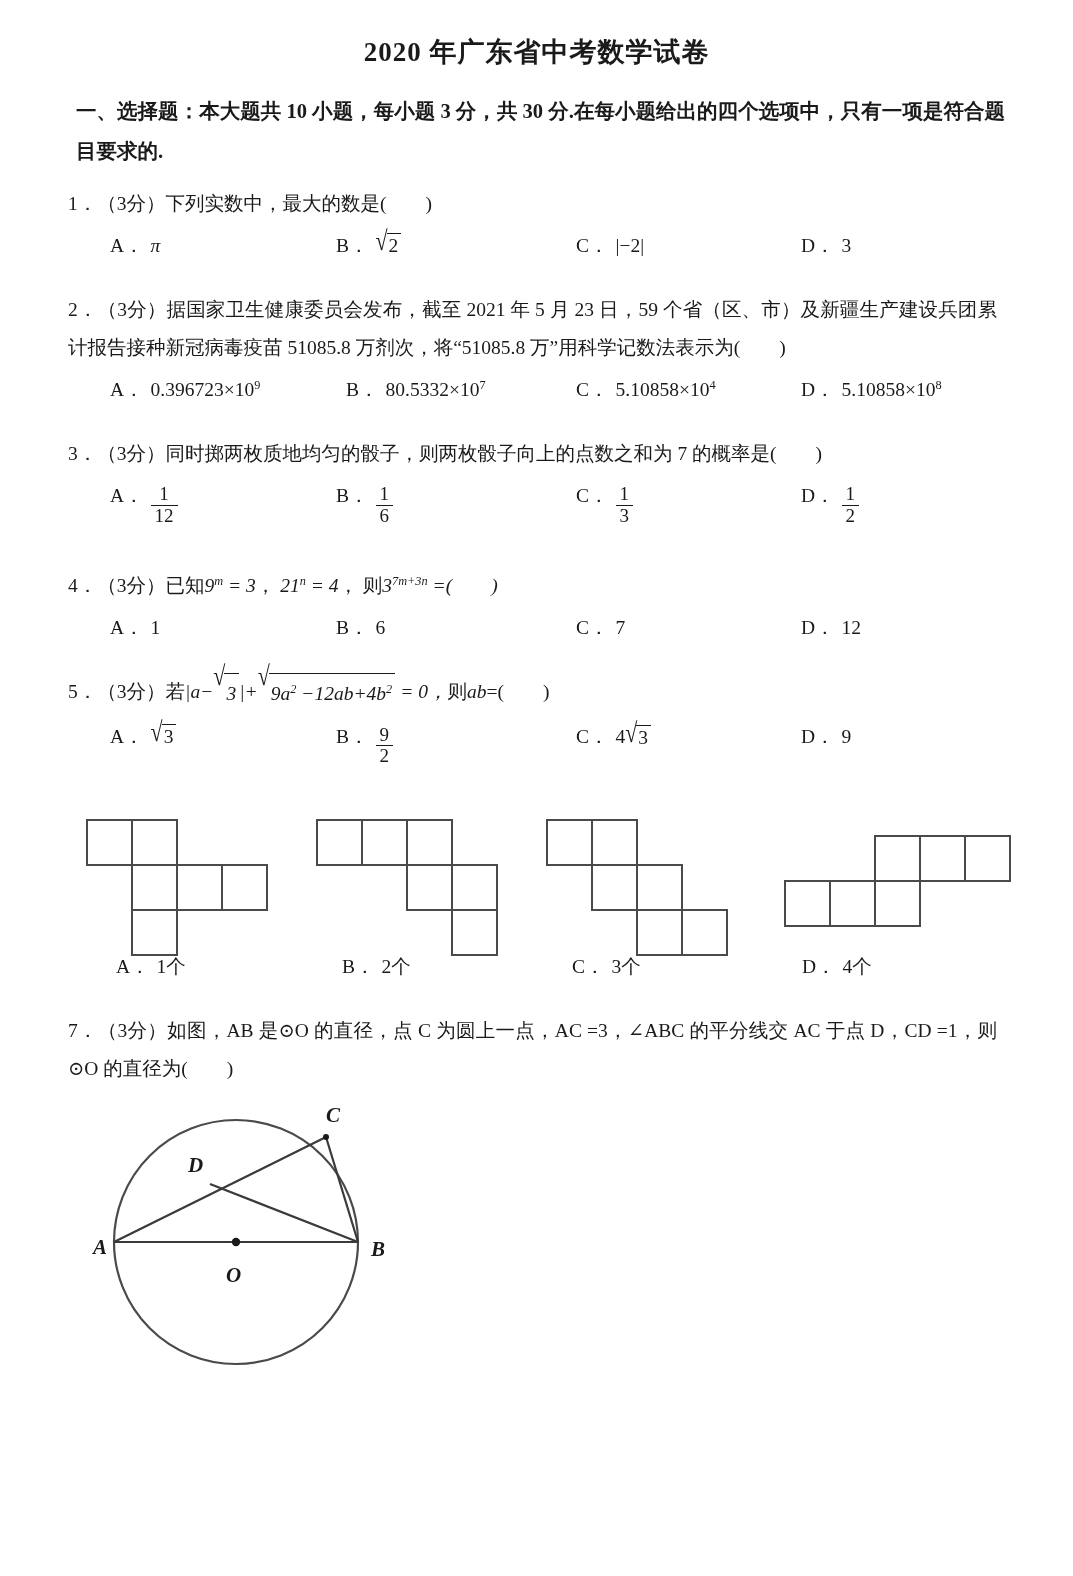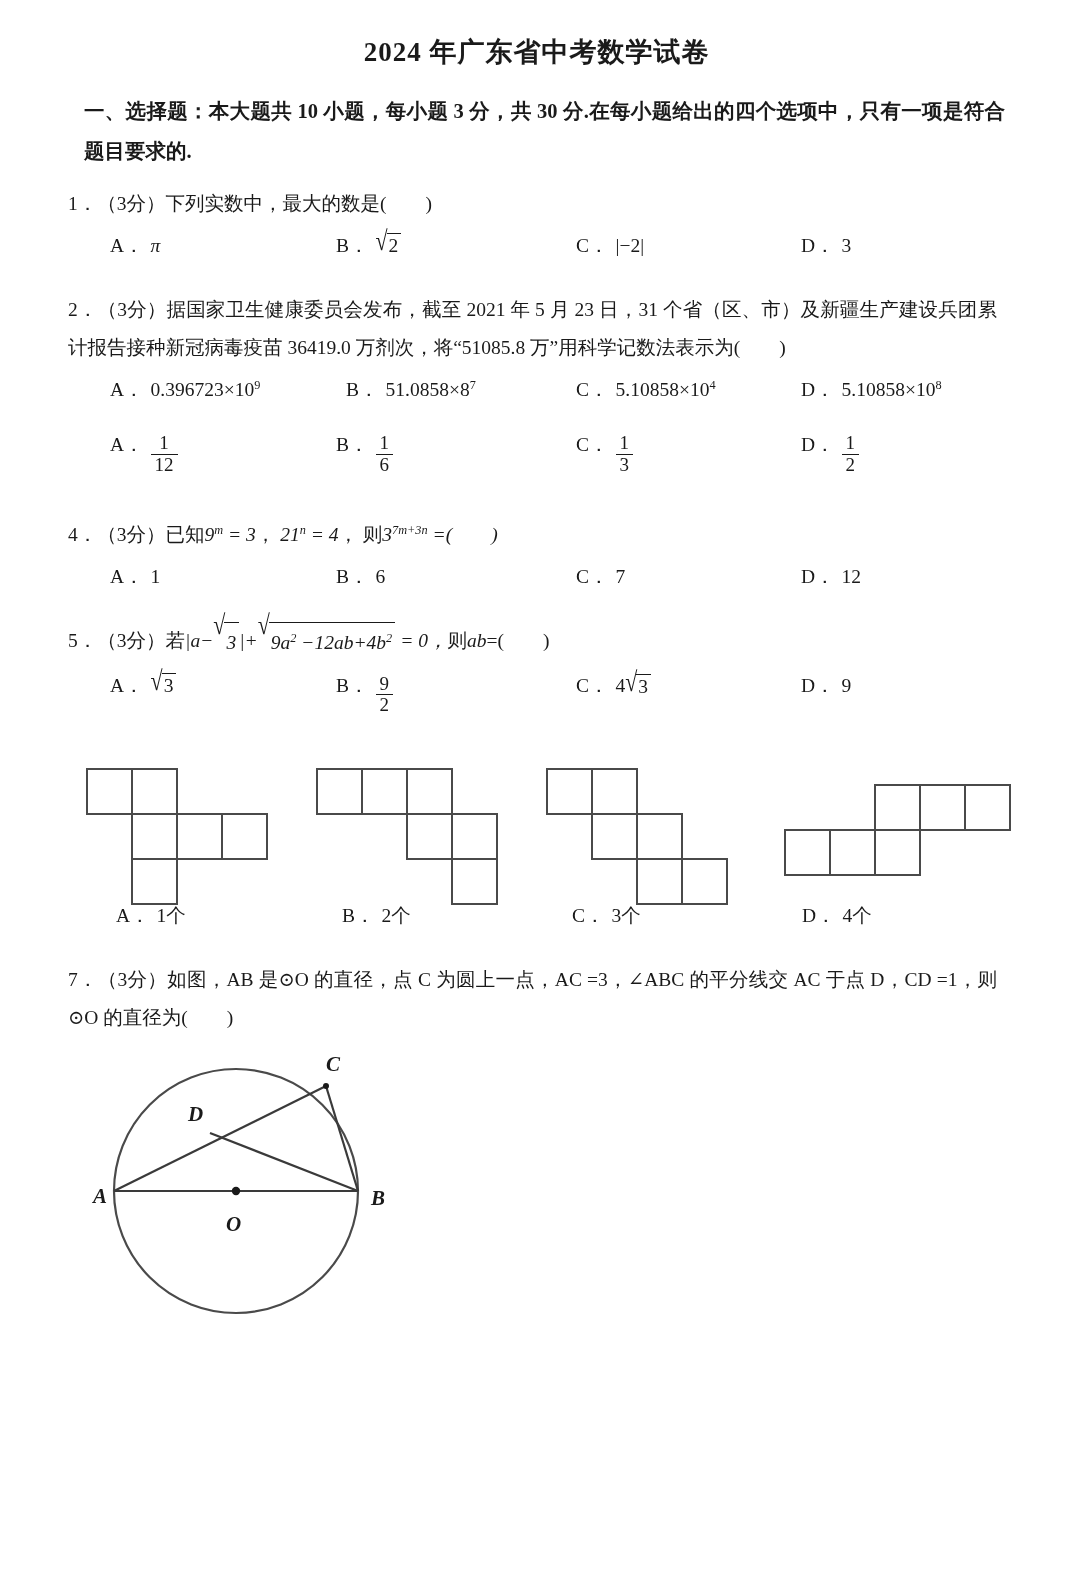--- a/index.html
+++ b/index.html
@@ -27,21 +27,21 @@
     font-size: 27px;
     font-weight: bold;
     letter-spacing: 1px;
     margin: 34px 0 0 0;
     font-family: "Liberation Serif", "DejaVu Serif", serif;
   }
   .section-head {
     font-size: 20.5px;
     font-weight: bold;
     line-height: 1.95;
-    margin: 22px 0 0 16px;
+    margin: 22px 0 0 8px;
     padding: 0 68px 0 68px;
     text-align: justify;
   }
   .qblock {
     padding: 0 68px 0 68px;
   }
   .qstem {
     font-size: 19.5px;
     line-height: 1.95;
     text-align: justify;
@@ -118,21 +118,21 @@
   .figure-wrap {
     margin-top: 6px;
     padding-left: 20px;
   }
 </style>
 </head>
 <body>
 
 <div class="page">
 
-  <div class="doc-title">2024 年广东省中考数学试卷</div>
+  <div class="doc-title">2020 年广东省中考数学试卷</div>
 
   <div class="section-head">一、选择题：本大题共 10 小题，每小题 3 分，共 30 分.在每小题给出的四个选项中，只有一项是符合题目要求的.</div>
 
   <div class="qblock">
     <div class="qstem">
       <span>1</span>．<span>（3分）</span><span>下列实数中，最大的数是(　　)</span>
     </div>
     <div class="opts">
       <div class="opt opt-a">
         <span class="lbl">A．</span>
@@ -151,43 +151,46 @@
       </div>
       <div class="opt opt-d">
         <span class="lbl">D．</span>
         <span>3</span>
       </div>
     </div>
   </div>
 
   <div class="qblock">
     <div class="qstem">
-      <span>2</span>．<span>（3分）</span><span>据国家卫生健康委员会发布，截至 2021 年 5 月 23 日，31 个省（区、市）及新疆生产建设兵团累计报告接种新冠病毒疫苗 36419.0 万剂次，将“51085.8 万”用科学记数法表示为(　　)</span>
+      <span>2</span>．<span>（3分）</span><span>据国家卫生健康委员会发布，截至 2021 年 5 月 23 日，59 个省（区、市）及新疆生产建设兵团累计报告接种新冠病毒疫苗 51085.8 万剂次，将“51085.8 万”用科学记数法表示为(　　)</span>
     </div>
     <div class="opts">
       <div class="opt" style="left:42px">
         <span class="lbl">A．</span>
         <span><span>0.396723×10</span><sup>9</sup></span>
       </div>
       <div class="opt" style="left:278px">
         <span class="lbl">B．</span>
-        <span><span>51.0858×8</span><sup>7</sup></span>
+        <span><span>80.5332×10</span><sup>7</sup></span>
       </div>
       <div class="opt" style="left:508px">
         <span class="lbl">C．</span>
         <span><span>5.10858×10</span><sup>4</sup></span>
       </div>
       <div class="opt" style="left:733px">
         <span class="lbl">D．</span>
         <span><span>5.10858×10</span><sup>8</sup></span>
       </div>
     </div>
   </div>
 
   <div class="qblock">
+    <div class="qstem">
+      <span>3</span>．<span>（3分）</span><span>同时掷两枚质地均匀的骰子，则两枚骰子向上的点数之和为 7 的概率是(　　)</span>
+    </div>
     <div class="opts tall">
       <div class="opt opt-a">
         <span class="lbl">A．</span>
         <span class="frac">
             <span class="num">1</span>
             <span class="den">12</span>
           </span>
       </div>
       <div class="opt opt-b">
         <span class="lbl">B．</span>

